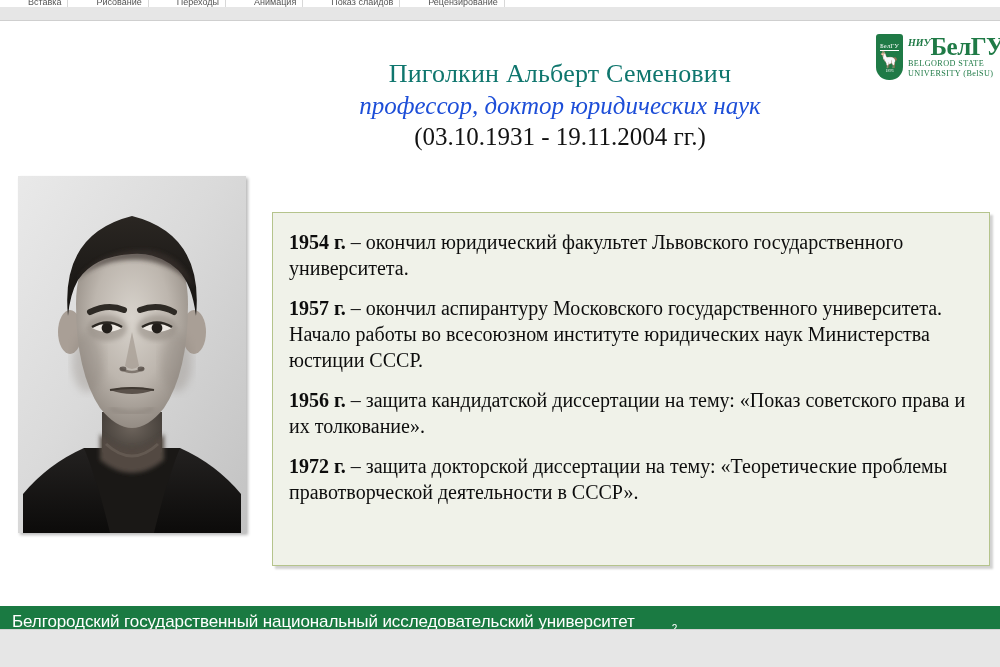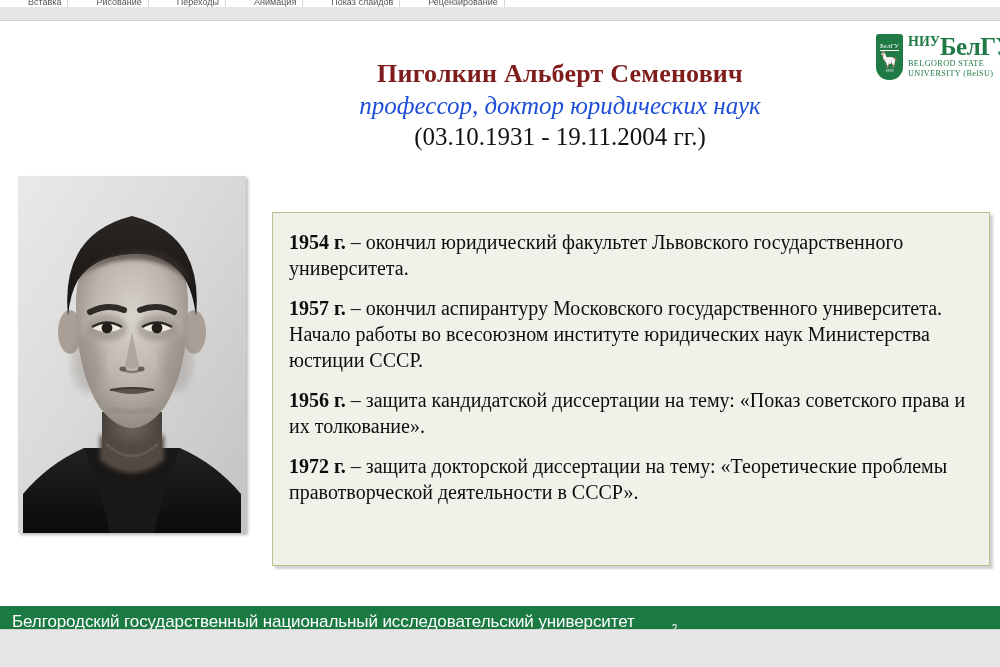--- a/index.html
+++ b/index.html
@@ -116,46 +116,47 @@
     font-weight: bold;
     font-size: 25px;
     color: #1f7a46;
     letter-spacing: -0.5px;
     line-height: 0.95;
     position: relative;
     display: block;
     white-space: nowrap;
   }
   .logo-ru .sup {
-    font-size: 14px;
+    font-size: 10px;
     vertical-align: super;
     letter-spacing: 0px;
+    font-style: italic;
   }
   .logo-en1, .logo-en2 {
     display: block;
     font-family: "Liberation Serif", serif;
     font-size: 8.2px;
     color: #1f7a46;
     letter-spacing: 0.4px;
     line-height: 1.22;
     white-space: nowrap;
   }
 
   
   .head-block {
     position: absolute;
     left: 250px; top: 38px;
     width: 620px;
     text-align: center;
   }
   .head-name {
     font-family: "Liberation Serif", serif;
-    font-weight: bold;
+    font-weight: normal;
     font-size: 26px;
-    color: #7f1d1d;
+    color: #0f766e;
     line-height: 1.18;
     letter-spacing: 0.2px;
   }
   .head-role {
     font-family: "Liberation Serif", serif;
     font-style: italic;
     font-size: 25px;
     color: #1d4ed8;
     line-height: 1.25;
   }

